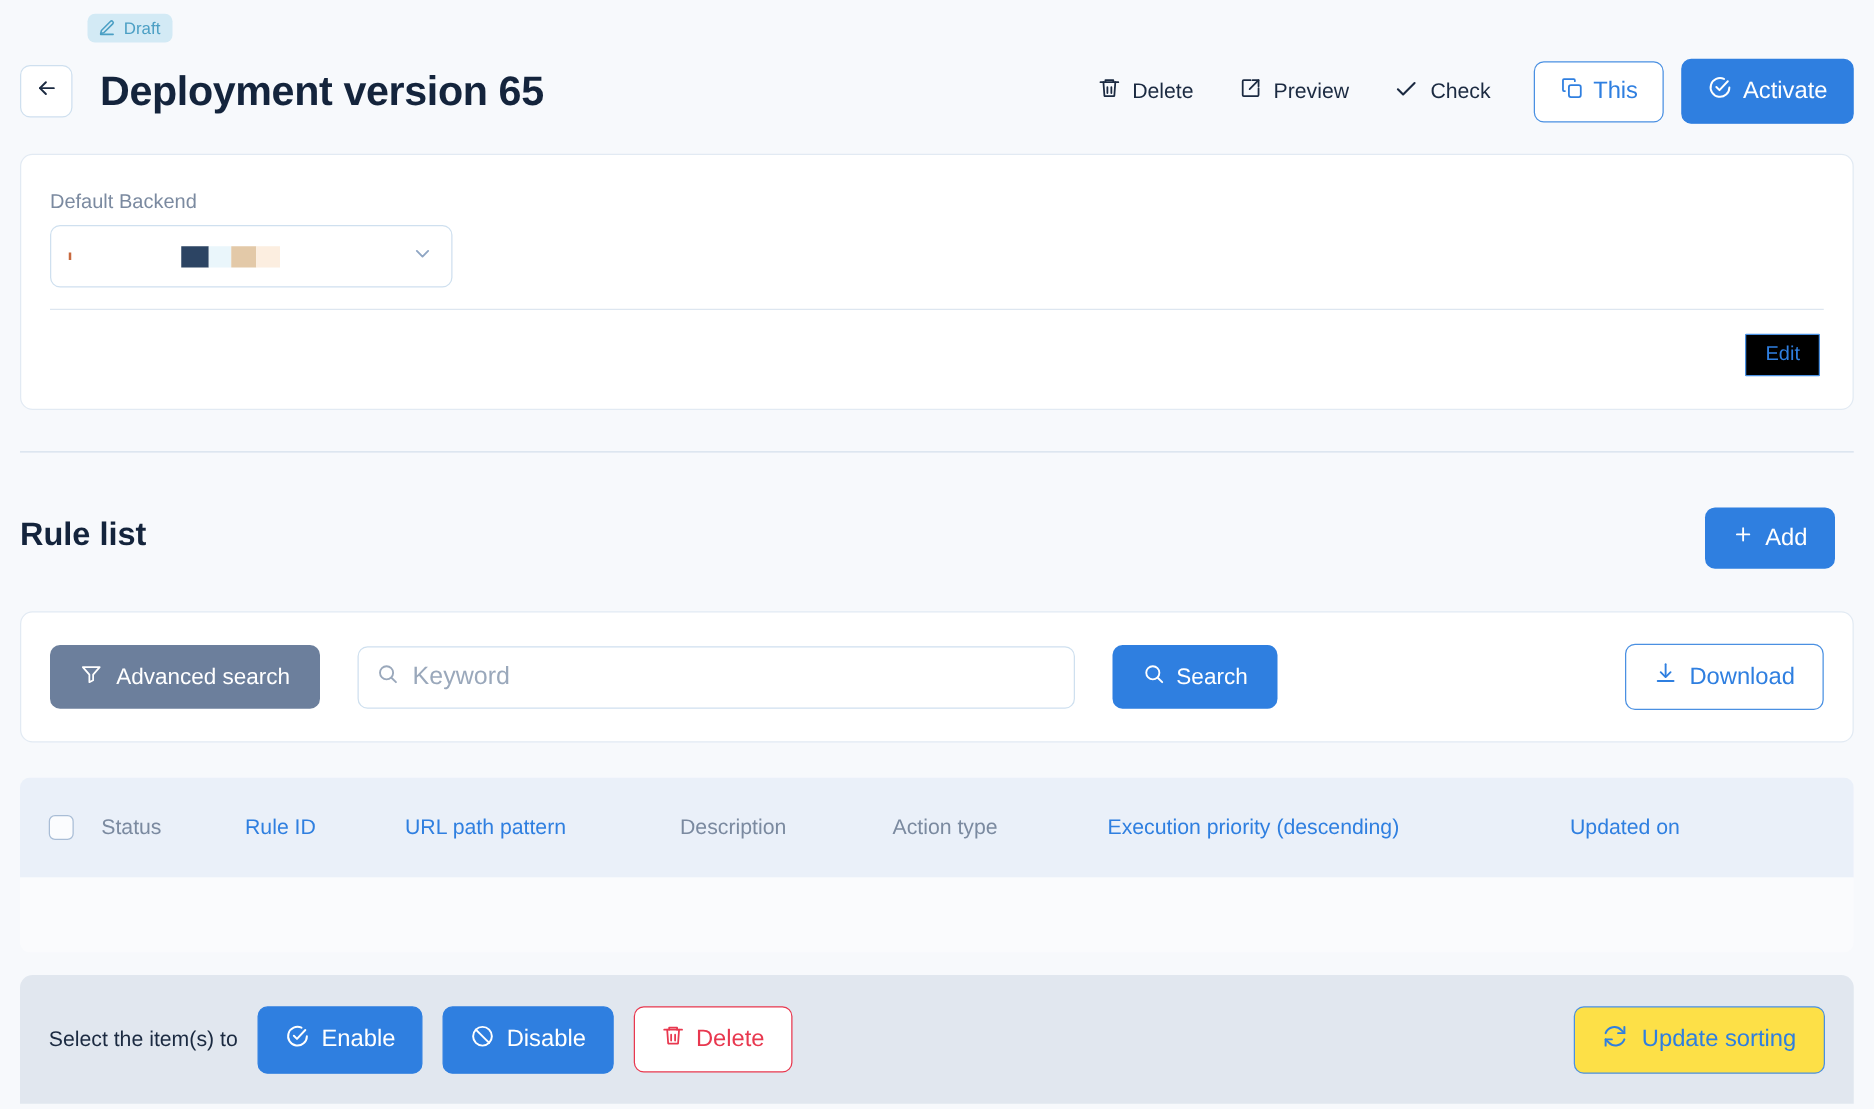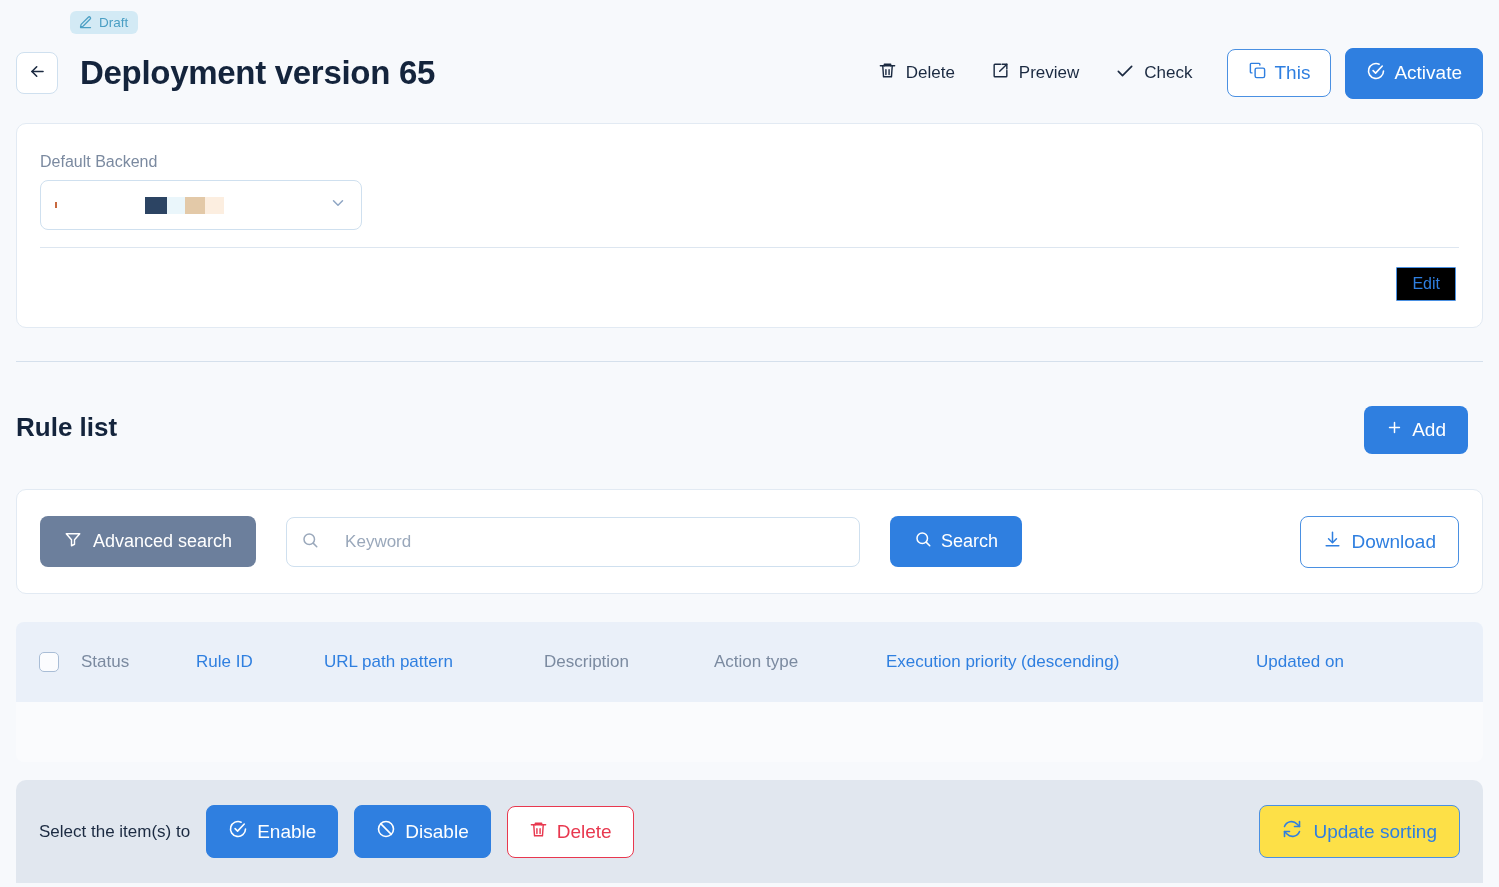--- a/index.html
+++ b/index.html
@@ -126,21 +126,21 @@
     background: #6c7f9c; color: #ffffff; border: none; border-radius: 8px;
     font-size: 18px; padding: 14px 24px; cursor: pointer; font-family: inherit;
   }
   .keyword-wrap {
     margin-left: 30px; width: 574px; height: 50px;
     border: 1px solid #cfe0ef; border-radius: 8px; background: #ffffff;
     display: flex; align-items: center; padding: 0 14px;
   }
   .keyword-input {
     border: none; outline: none; background: transparent;
-    font-size: 17px; color: #1d4ed8; margin-left: 24px; flex: 1;
+    font-size: 20px; color: #1d4ed8; margin-left: 9px; flex: 1;
     font-family: inherit;
   }
   .keyword-input::placeholder { color: #9aa8bb; }
   .search-btn {
     margin-left: 30px;
     display: inline-flex; align-items: center; gap: 9px;
     background: #2f7fe0; color: #ffffff; border: none; border-radius: 8px;
     font-size: 18px; padding: 14px 24px; cursor: pointer; font-family: inherit;
   }
   .download-btn {

